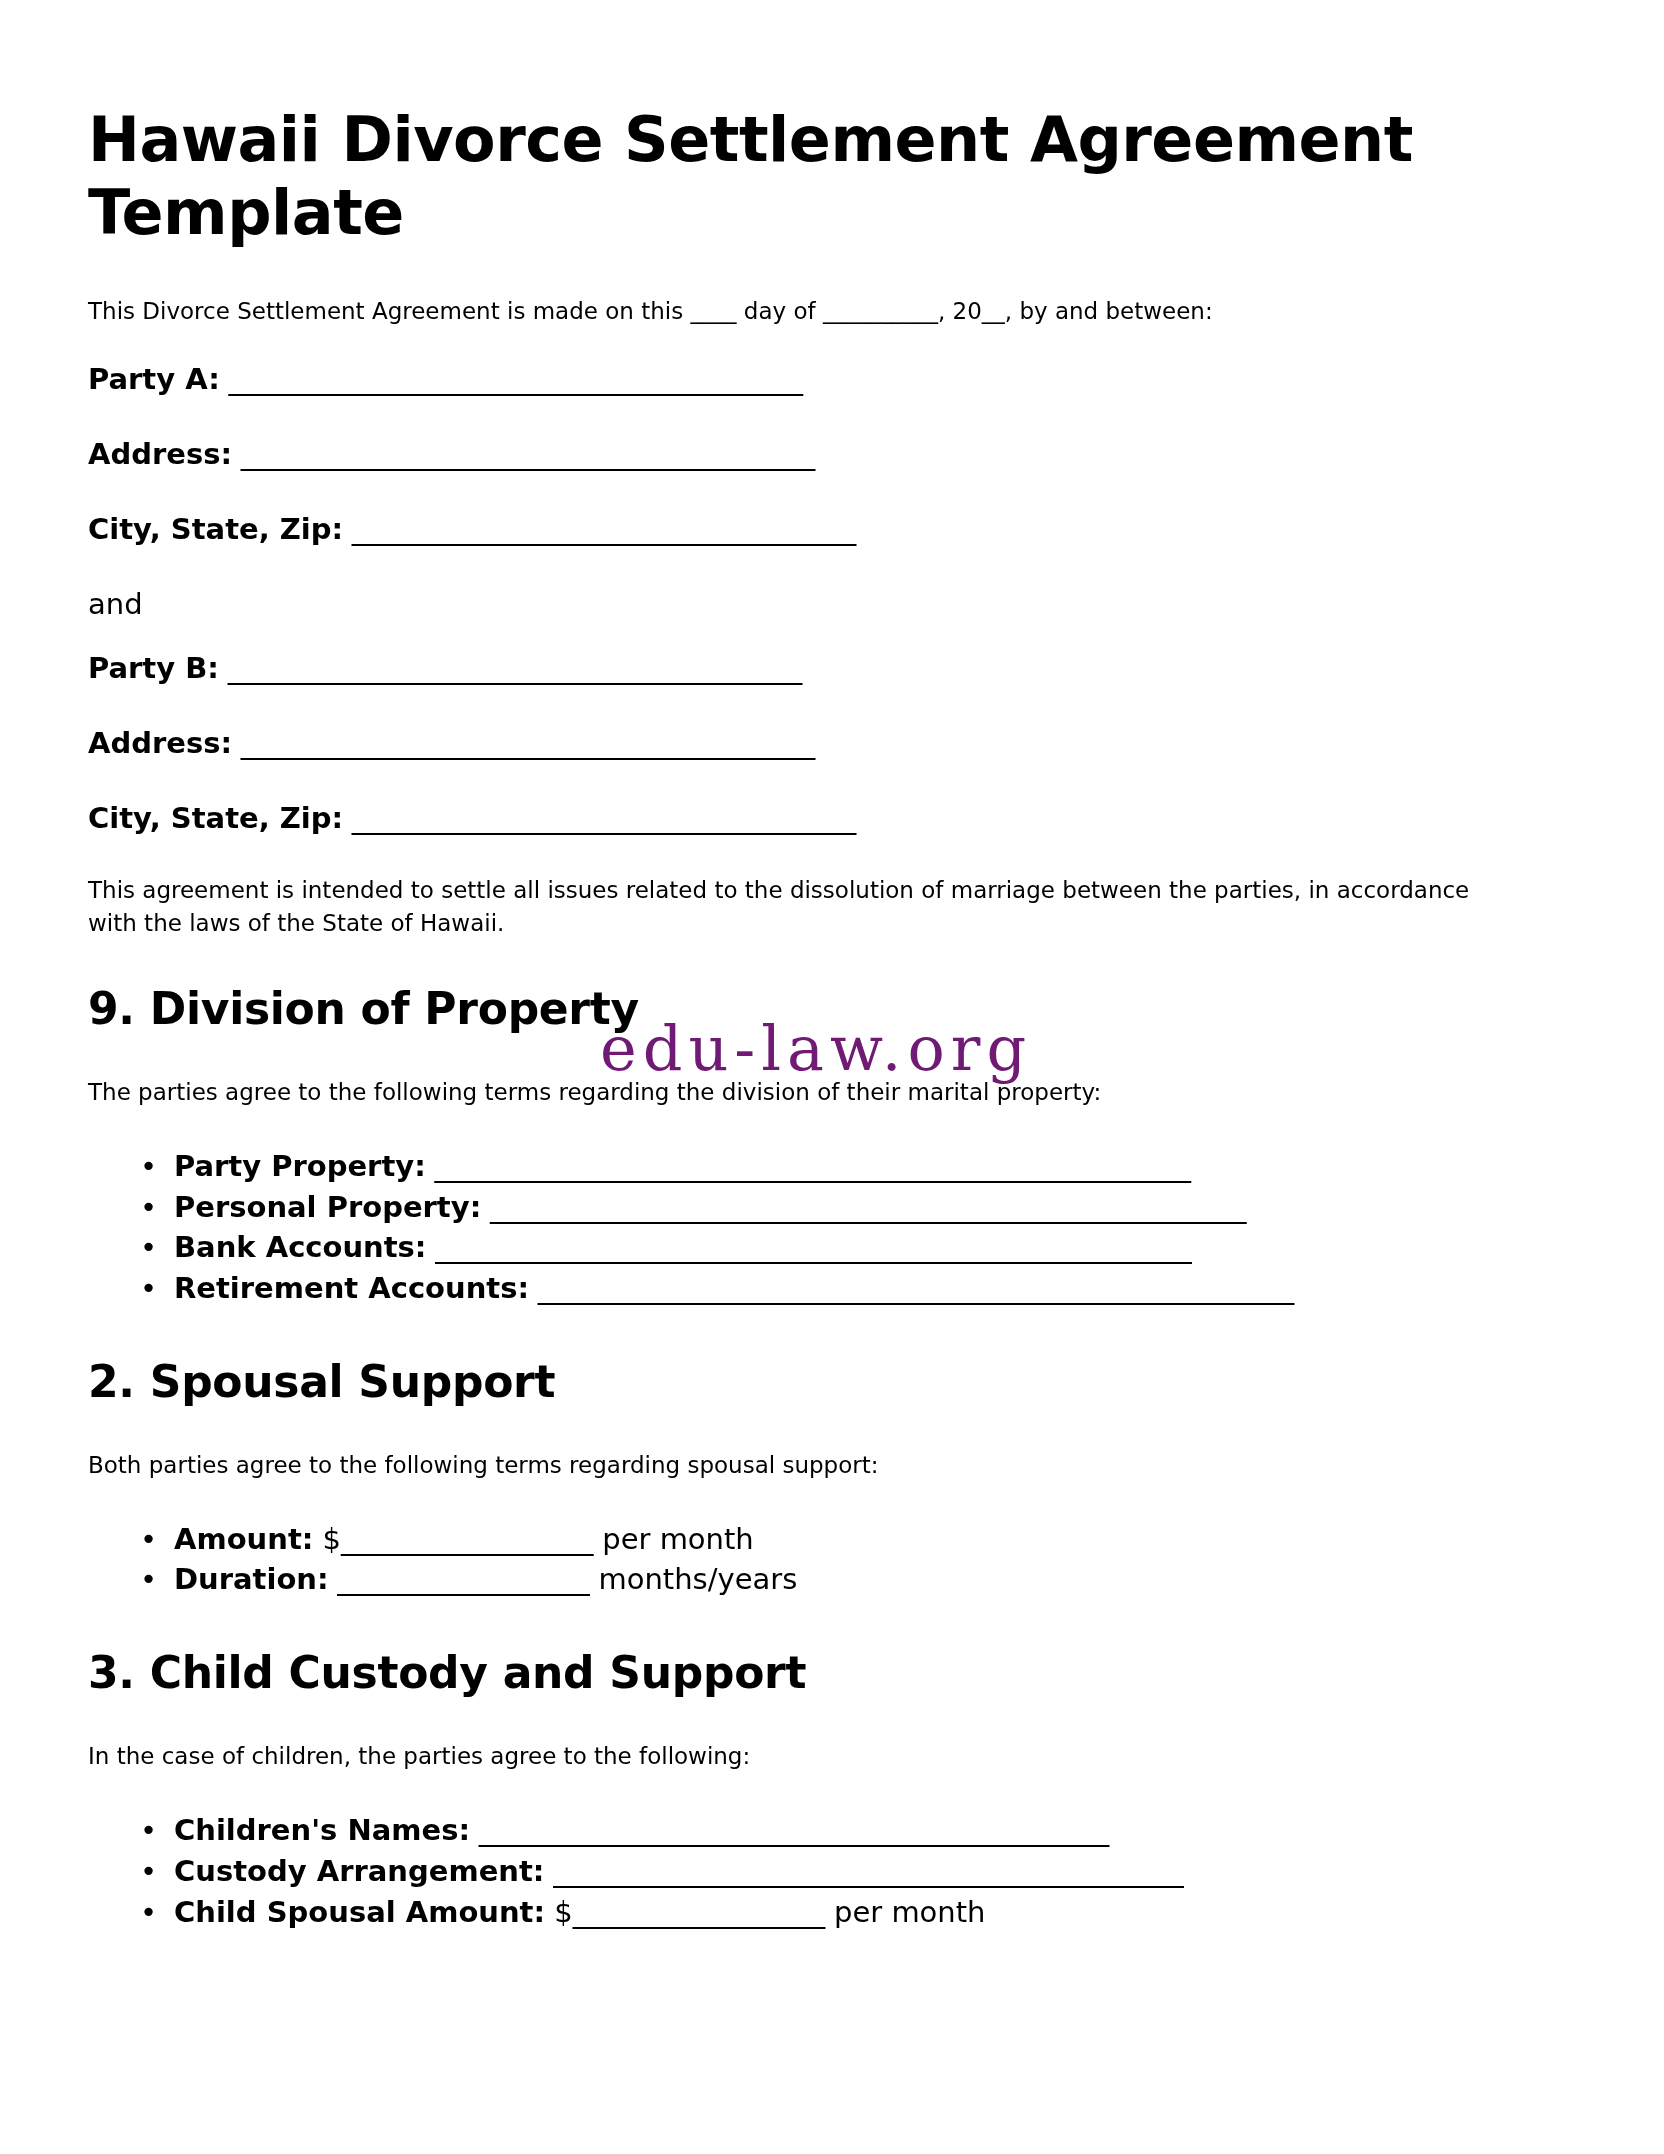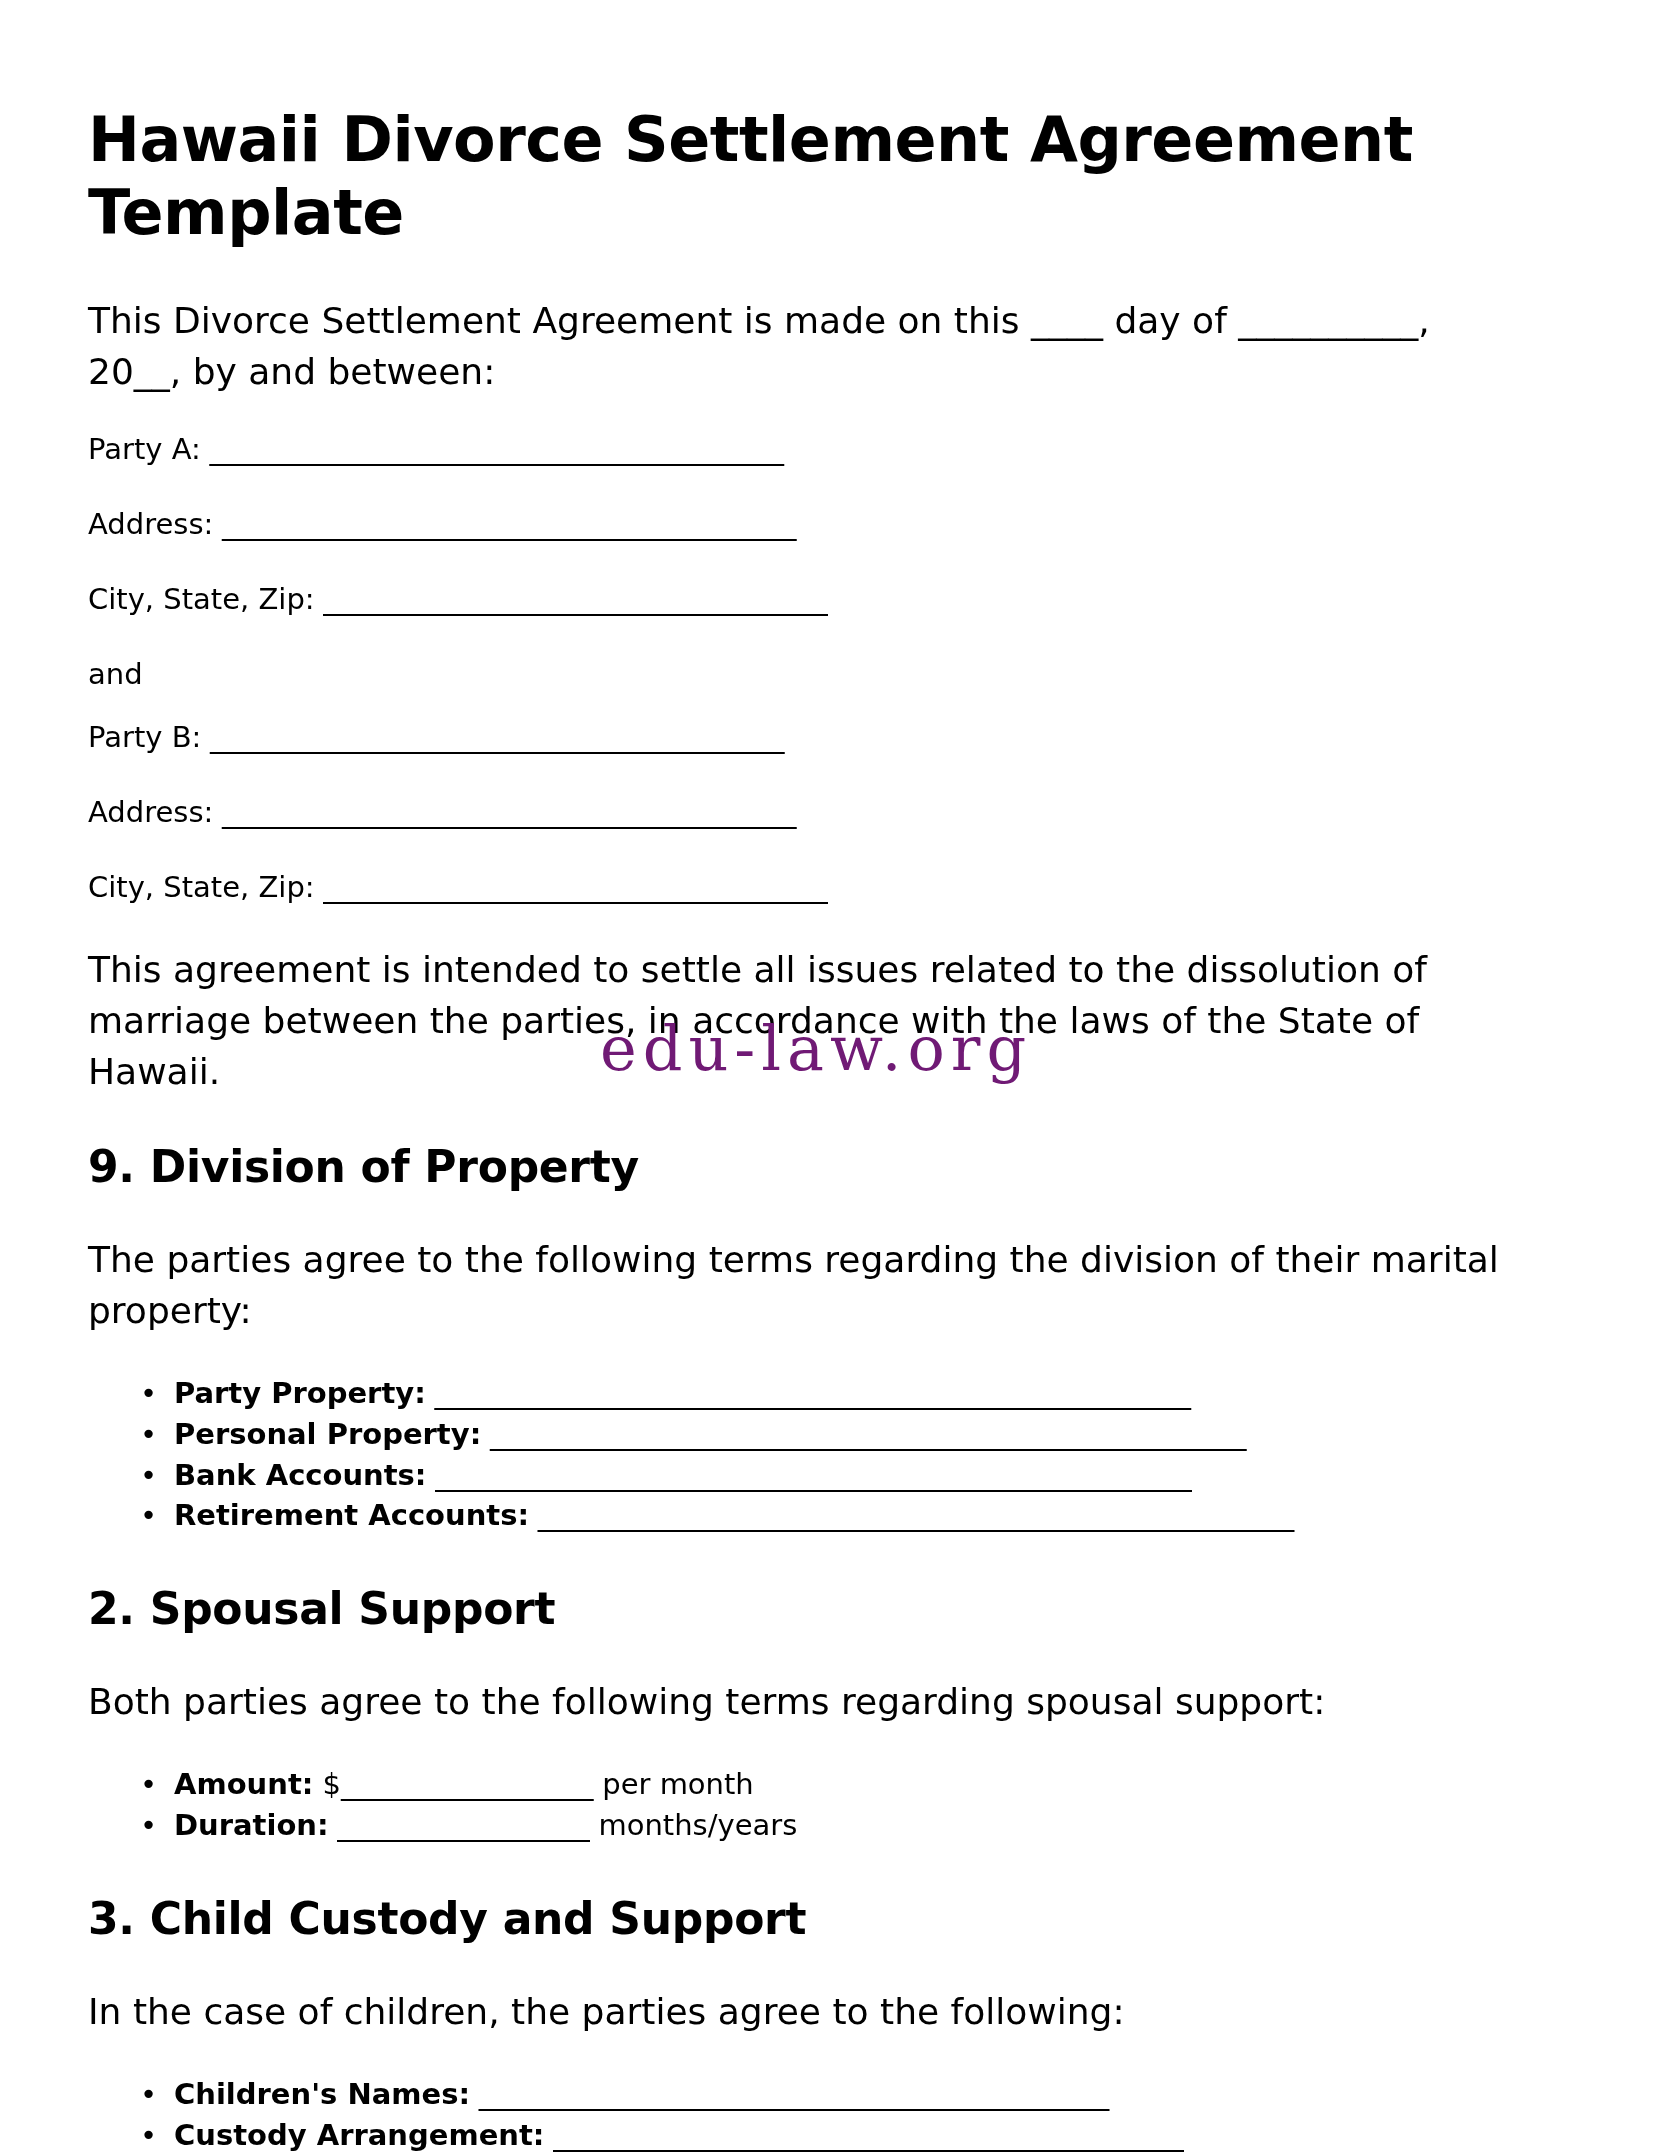--- a/index.html
+++ b/index.html
@@ -45,35 +45,35 @@
     font-size: 62px;
     font-weight: bold;
     line-height: 1.18;
     letter-spacing: -0.5px;
     margin: 7px 0 46px 0;
     max-width: 1430px;
   }
 
   
   .para {
-    font-size: 36px;
+    font-size: 23px;
     line-height: 1.42;
     margin: 0 0 32px 0;
     max-width: 1420px;
   }
 
   
   .field-row {
     font-size: 29px;
     line-height: 1.35;
     margin: 0 0 36px 0;
     white-space: nowrap;
   }
   .field-row .lbl {
-    font-weight: normal;
+    font-weight: bold;
   }
   .field-row .blank {
     font-weight: normal;
     letter-spacing: -0.5px;
   }
 
   .plain-and {
     font-size: 29px;
     line-height: 1.35;
     margin: 0 0 24px 0;

